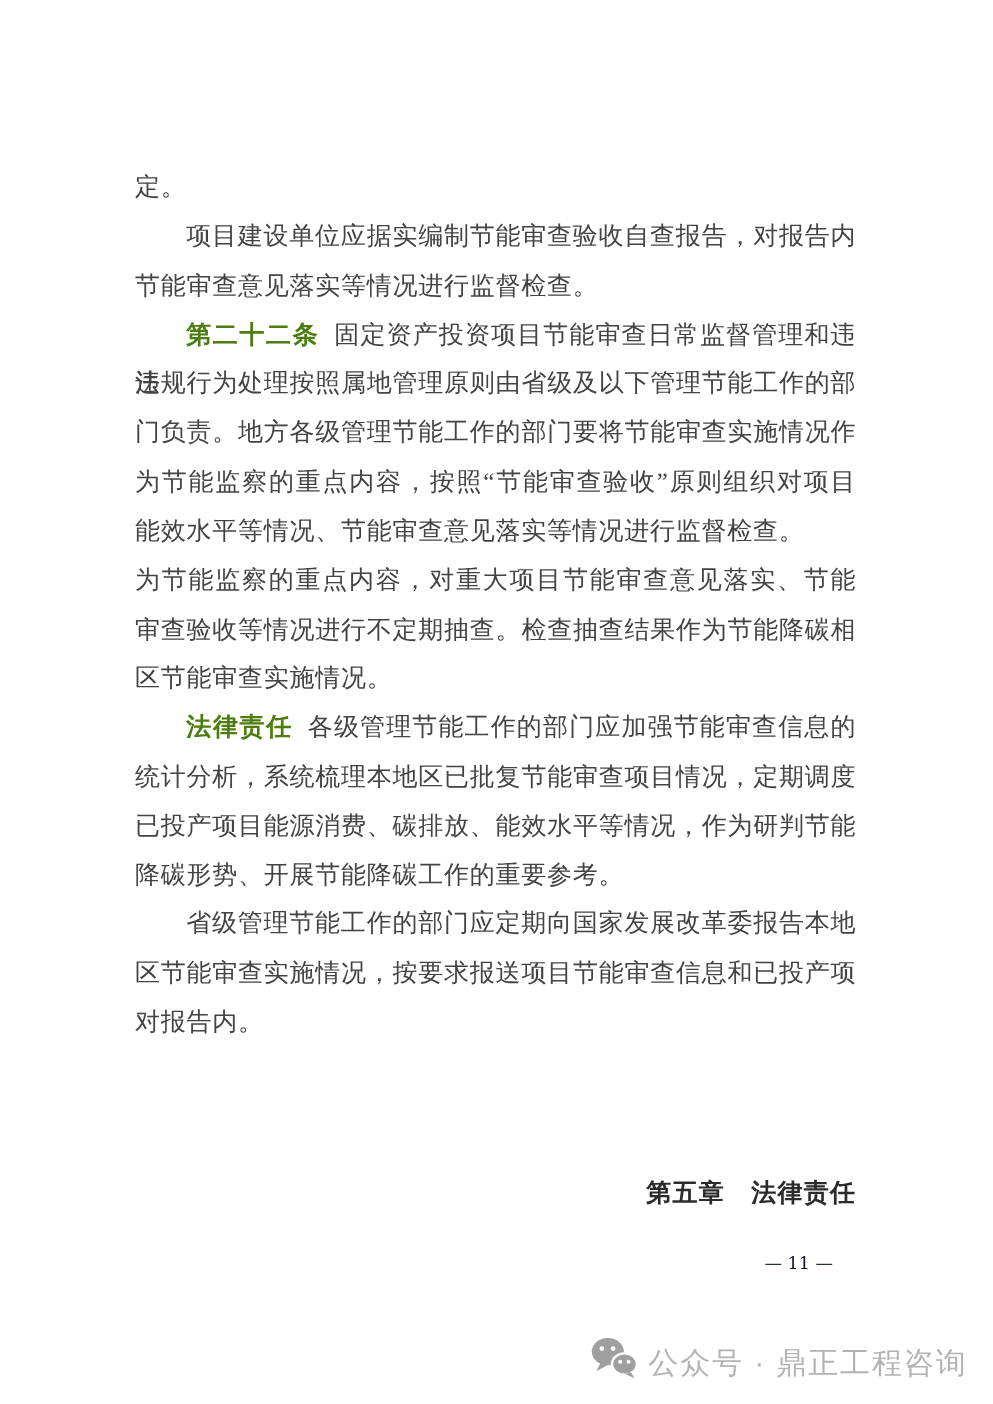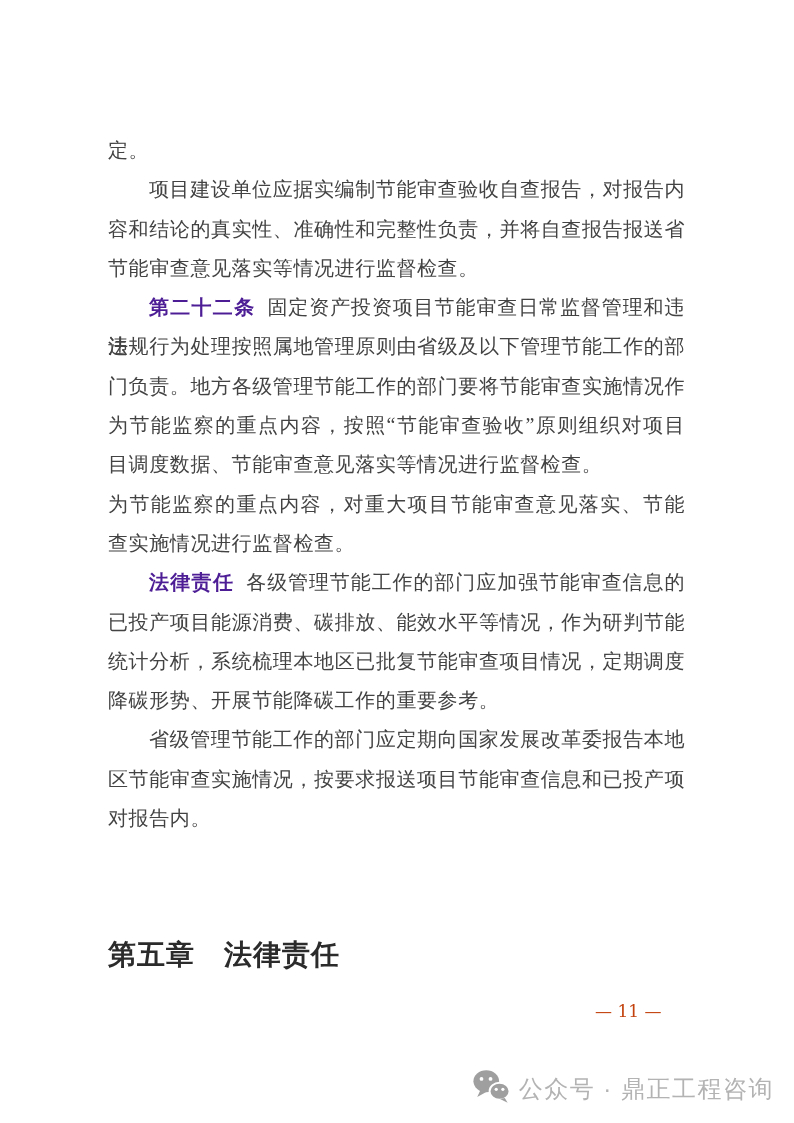--- a/index.html
+++ b/index.html
@@ -27,48 +27,48 @@
   }
   .ln.j {
     text-align: justify;
     text-align-last: justify;
     text-justify: inter-character;
   }
   .ln.ind { text-indent: 41px; }
   .bp {
     font-family: "Liberation Sans", sans-serif;
     font-weight: 700;
-    color: #4c1d95;
+    color: #4d7c0f;
     margin-right: 12px;
     letter-spacing: 1px;
   }
   .chapter {
     position: absolute;
     left: 108px;
     top: 941px;
     width: 577px;
     height: 28px;
     line-height: 28px;
-    text-align: left;
+    text-align: right;
     font-family: "Liberation Sans", sans-serif;
     font-weight: 700;
-    font-size: 28px;
+    font-size: 20px;
     color: #2b2b2b;
     letter-spacing: 1px;
   }
   .pagenum {
     position: absolute;
     top: 1000px;
     left: 595px;
     width: 88px;
     height: 22px;
     line-height: 22px;
-    text-align: left;
-    font-size: 17px;
-    color: #c2410c;
+    text-align: center;
+    font-size: 14px;
+    color: #0f172a;
     font-family: "DejaVu Serif", serif;
   }
   .footer {
     position: absolute;
     top: 1068px;
     right: 20px;
     display: flex;
     align-items: center;
     gap: 9px;
     color: #b3b3b3;
@@ -80,32 +80,32 @@
   .wechat-svg { display: block; }
 </style>
 </head>
 <body>
 
 <div class="page">
 
   <div class="body-text">
     <div class="ln">定。</div>
     <div class="ln j ind">项目建设单位应据实编制节能审查验收自查报告，对报告内</div>
-    <div class="ln j">容和结论的真实性、准确性和完整性负责，并将自查报告报送省</div>
     <div class="ln">节能审查意见落实等情况进行监督检查。</div>
     <div class="ln j ind"><span class="bp">第二十二条</span><span>固定资产投资项目节能审查日常监督管理和违法</span></div>
     <div class="ln j">违规行为处理按照属地管理原则由省级及以下管理节能工作的部</div>
     <div class="ln j">门负责。地方各级管理节能工作的部门要将节能审查实施情况作</div>
     <div class="ln j">为节能监察的重点内容，按照“节能审查验收”原则组织对项目</div>
-    <div class="ln">目调度数据、节能审查意见落实等情况进行监督检查。</div>
+    <div class="ln">能效水平等情况、节能审查意见落实等情况进行监督检查。</div>
     <div class="ln j">为节能监察的重点内容，对重大项目节能审查意见落实、节能</div>
-    <div class="ln">查实施情况进行监督检查。</div>
+    <div class="ln j">审查验收等情况进行不定期抽查。检查抽查结果作为节能降碳相</div>
+    <div class="ln">区节能审查实施情况。</div>
     <div class="ln j ind"><span class="bp">法律责任</span><span>各级管理节能工作的部门应加强节能审查信息的</span></div>
+    <div class="ln j">统计分析，系统梳理本地区已批复节能审查项目情况，定期调度</div>
     <div class="ln j">已投产项目能源消费、碳排放、能效水平等情况，作为研判节能</div>
-    <div class="ln j">统计分析，系统梳理本地区已批复节能审查项目情况，定期调度</div>
     <div class="ln">降碳形势、开展节能降碳工作的重要参考。</div>
     <div class="ln j ind">省级管理节能工作的部门应定期向国家发展改革委报告本地</div>
     <div class="ln j">区节能审查实施情况，按要求报送项目节能审查信息和已投产项</div>
     <div class="ln">对报告内。</div>
   </div>
 
   <div class="chapter">第五章　法律责任</div>
 
   <div class="pagenum">— 11 —</div>
 

